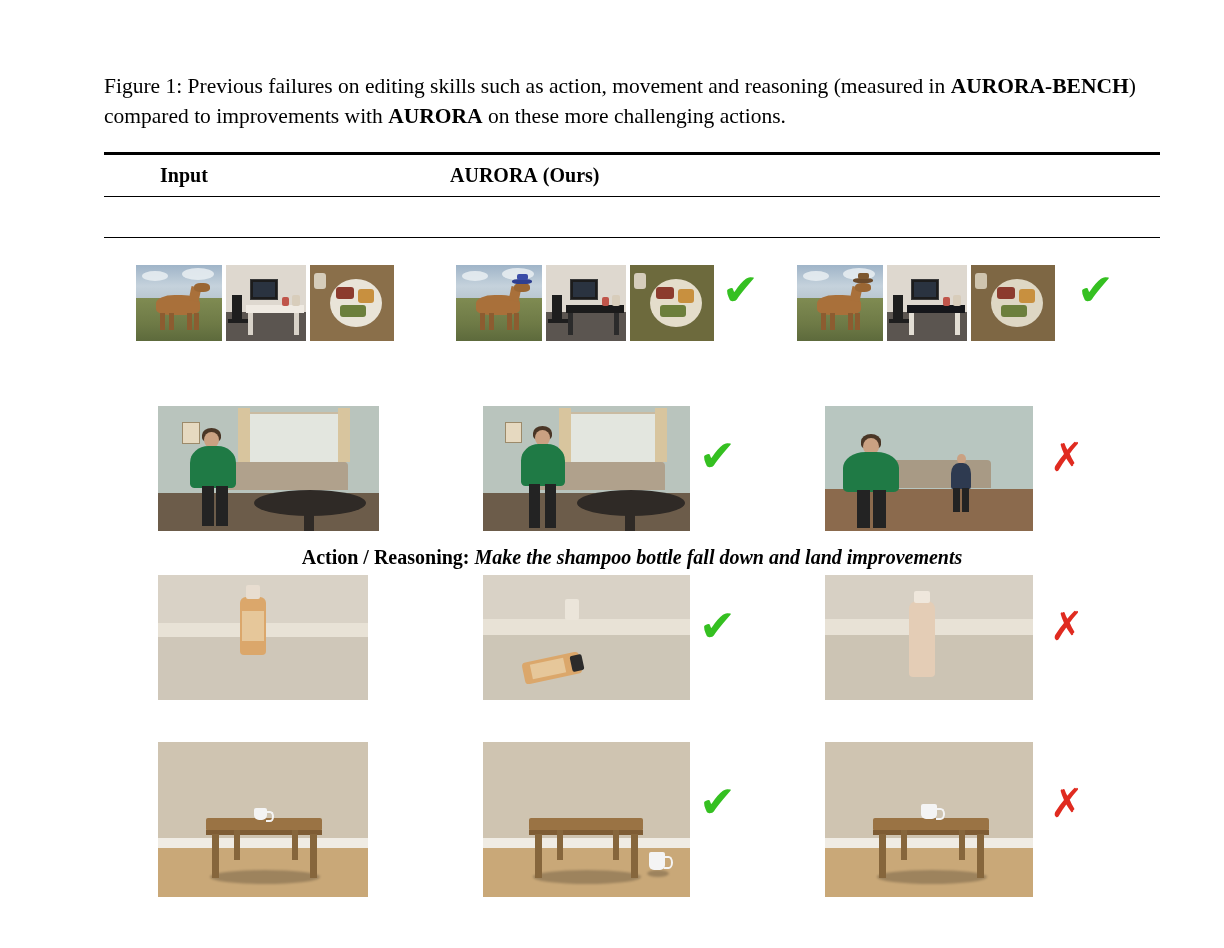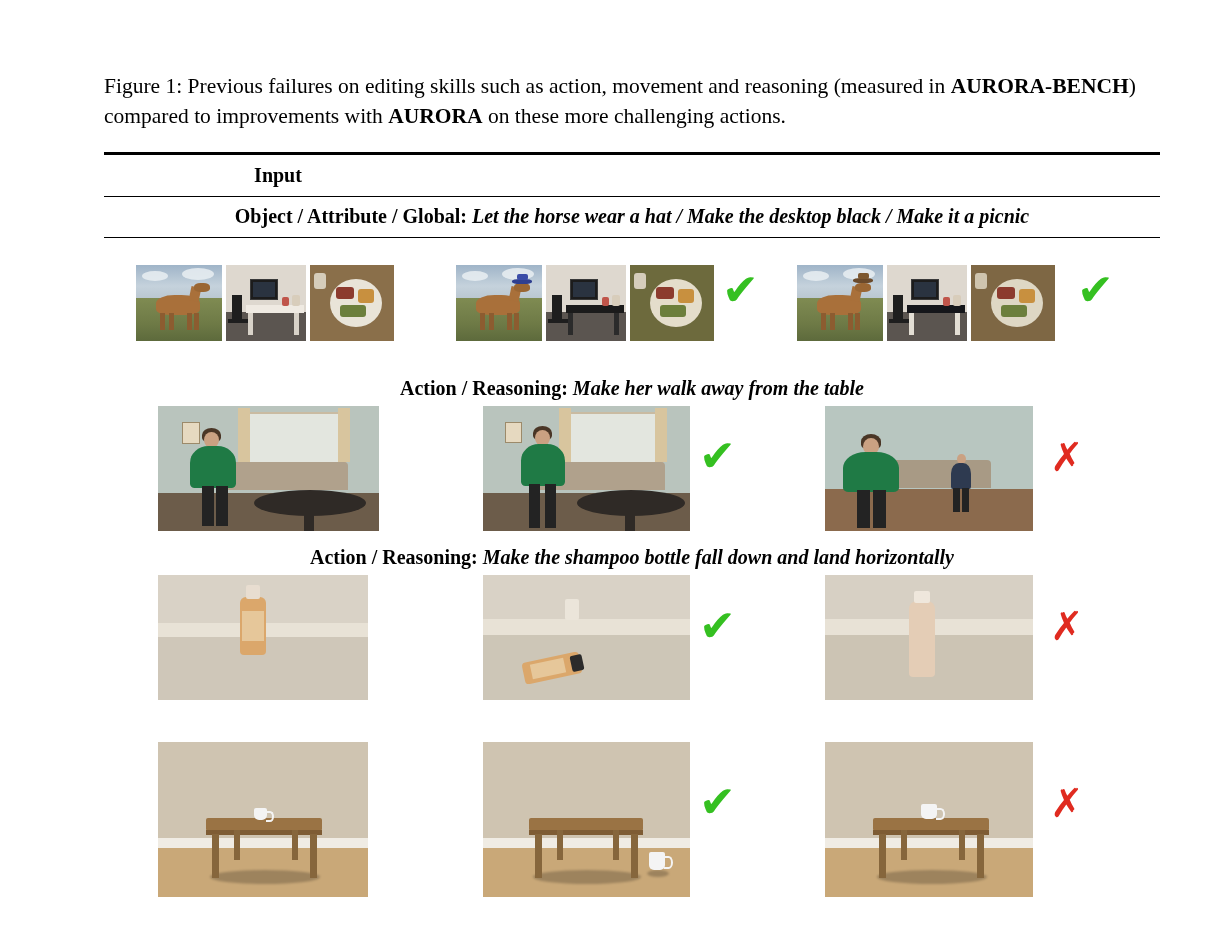--- a/index.html
+++ b/index.html
@@ -40,21 +40,20 @@
   }
   .rule-top { top: 152px; height: 2.5px; }
   .rule-mid { top: 196px; height: 1.2px; }
   .rule-bot { top: 237px; height: 1.2px; }
 
   .colhead {
     position: absolute;
     top: 164px;
     font-size: 20px;
     font-weight: bold;
-    text-align: center;
   }
   #col-input { left: 160px; width: 236px; }
   #col-aurora { left: 450px; width: 300px; }
   #col-magic { left: 790px; width: 370px; }
 
   .sectionlabel {
     position: absolute;
     width: 1056px;
     left: 104px;
     text-align: center;
@@ -169,25 +168,22 @@
 
   <div class="caption">
     <span>Figure 1: Previous failures on editing skills such as action, movement and reasoning (measured in </span><span class="b">A</span><span class="b sc">URORA</span><span class="b">-</span><span class="b">B</span><span class="b sc">ENCH</span><span>) compared to improvements with </span><span class="b">A</span><span class="b sc">UR</span><span class="b">O</span><span class="b sc">RA</span><span> on these more challenging actions.</span>
   </div>
 
   <div class="rule rule-top"></div>
   <div class="rule rule-mid"></div>
   <div class="rule rule-bot"></div>
 
   <div class="colhead" id="col-input">Input</div>
-
-  <div class="sectionlabel" style="top:205px;">
-    <span class="lbl">Object / Attribute / Global:</span>
-    <span class="instr">Let the horse wear a hat / Make the desktop black / Make it a picnic</span>
-  </div>
+  <div class="colhead" id="col-aurora"><span>A</span><span class="sc">UR</span><span>O</span><span class="sc">RA</span><span> (Ours)</span></div>
+
 
   <div class="row" style="left:136px; top:265px; width:258px; height:76px;">
 
     <div class="img triplet-img" style="left:0; width:86px;">
       <div class="sky"></div>
       <div class="cloud" style="left:6px; top:6px; width:26px; height:10px;"></div>
       <div class="cloud" style="left:46px; top:3px; width:32px; height:12px;"></div>
       <div class="grass"></div>
       <div class="horse-body" style="left:20px; top:30px; width:44px; height:20px;"></div>
       <div class="horse-neck" style="left:54px; top:22px; width:10px; height:14px; transform:rotate(12deg);"></div>
@@ -298,24 +294,20 @@
       <div class="food-bg" style="background:#7e6744;"></div>
       <div class="plate" style="left:20px; top:14px; width:52px; height:48px; background:#ded7c4;"></div>
       <div class="food-item" style="left:26px; top:22px; width:18px; height:12px; background:#8c3b2e;"></div>
       <div class="food-item" style="left:48px; top:24px; width:16px; height:14px; background:#c8903f;"></div>
       <div class="food-item" style="left:30px; top:40px; width:26px; height:12px; background:#6c7f3c;"></div>
       <div class="food-item" style="left:4px; top:8px; width:12px; height:16px; background:#cfc4ae;"></div>
     </div>
   </div>
   <div class="mark check" style="left:1077px; top:268px;">✔</div>
 
-  <div class="sectionlabel" style="top:377px;">
-    <span class="lbl">Action / Reasoning:</span>
-    <span class="instr">Make her walk away from the table</span>
-  </div>
 
   <div class="img" style="left:158px; top:406px; width:221px; height:125px;">
     <div class="room-wall"></div>
     <div class="window" style="left:88px; top:6px; width:96px; height:48px;"></div>
     <div class="curtain" style="left:80px; top:2px; width:12px; height:54px;"></div>
     <div class="curtain" style="left:180px; top:2px; width:12px; height:54px;"></div>
     <div class="picture-frame" style="left:24px; top:16px; width:16px; height:20px;"></div>
     <div class="couch" style="left:60px; top:56px; width:130px; height:28px;"></div>
     <div class="room-floor" style="height:38px; background:#6c5c4a;"></div>
     <div class="table-round" style="left:96px; top:84px; width:112px; height:26px;"></div>
@@ -356,21 +348,21 @@
     <div class="person-leg" style="left:48px; top:84px; width:13px; height:38px;"></div>
     <div class="person-head" style="left:132px; top:48px; width:9px; height:10px;"></div>
     <div class="person-hood" style="left:126px; top:57px; width:20px; height:26px; background:#2e3a50;"></div>
     <div class="person-leg" style="left:128px; top:82px; width:7px; height:24px;"></div>
     <div class="person-leg" style="left:137px; top:82px; width:7px; height:24px;"></div>
   </div>
   <div class="mark cross" style="left:1050px; top:437px;">✗</div>
 
   <div class="sectionlabel" style="top:546px;">
     <span class="lbl">Action / Reasoning:</span>
-    <span class="instr">Make the shampoo bottle fall down and land horizontally</span>
+    <span class="instr">Make the shampoo bottle fall down and land improvements</span>
   </div>
 
   <div class="img" style="left:158px; top:575px; width:210px; height:125px;">
     <div class="sh-wallup" style="height:48px;"></div>
     <div class="sh-counter" style="top:48px; height:14px;"></div>
     <div class="sh-walllow" style="top:62px; height:63px;"></div>
     <div class="bottle" style="left:82px; top:22px; width:26px; height:58px;"></div>
     <div class="bottle-label" style="left:84px; top:36px; width:22px; height:30px;"></div>
     <div class="bottle-cap" style="left:88px; top:10px; width:14px; height:14px;"></div>
   </div>

